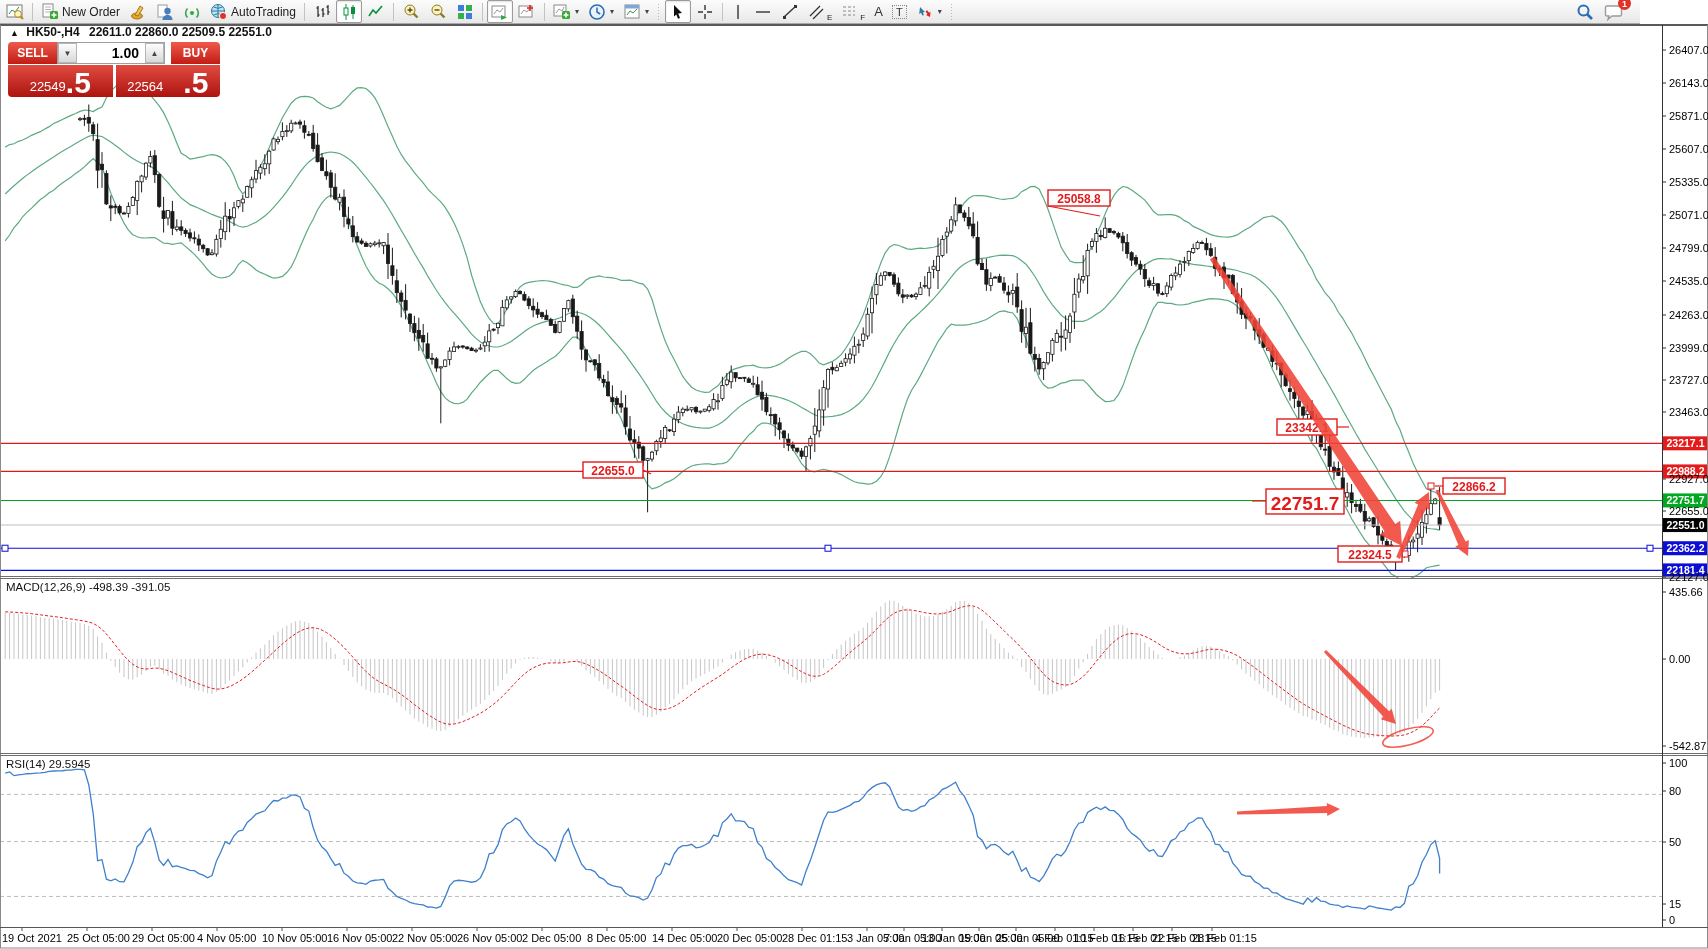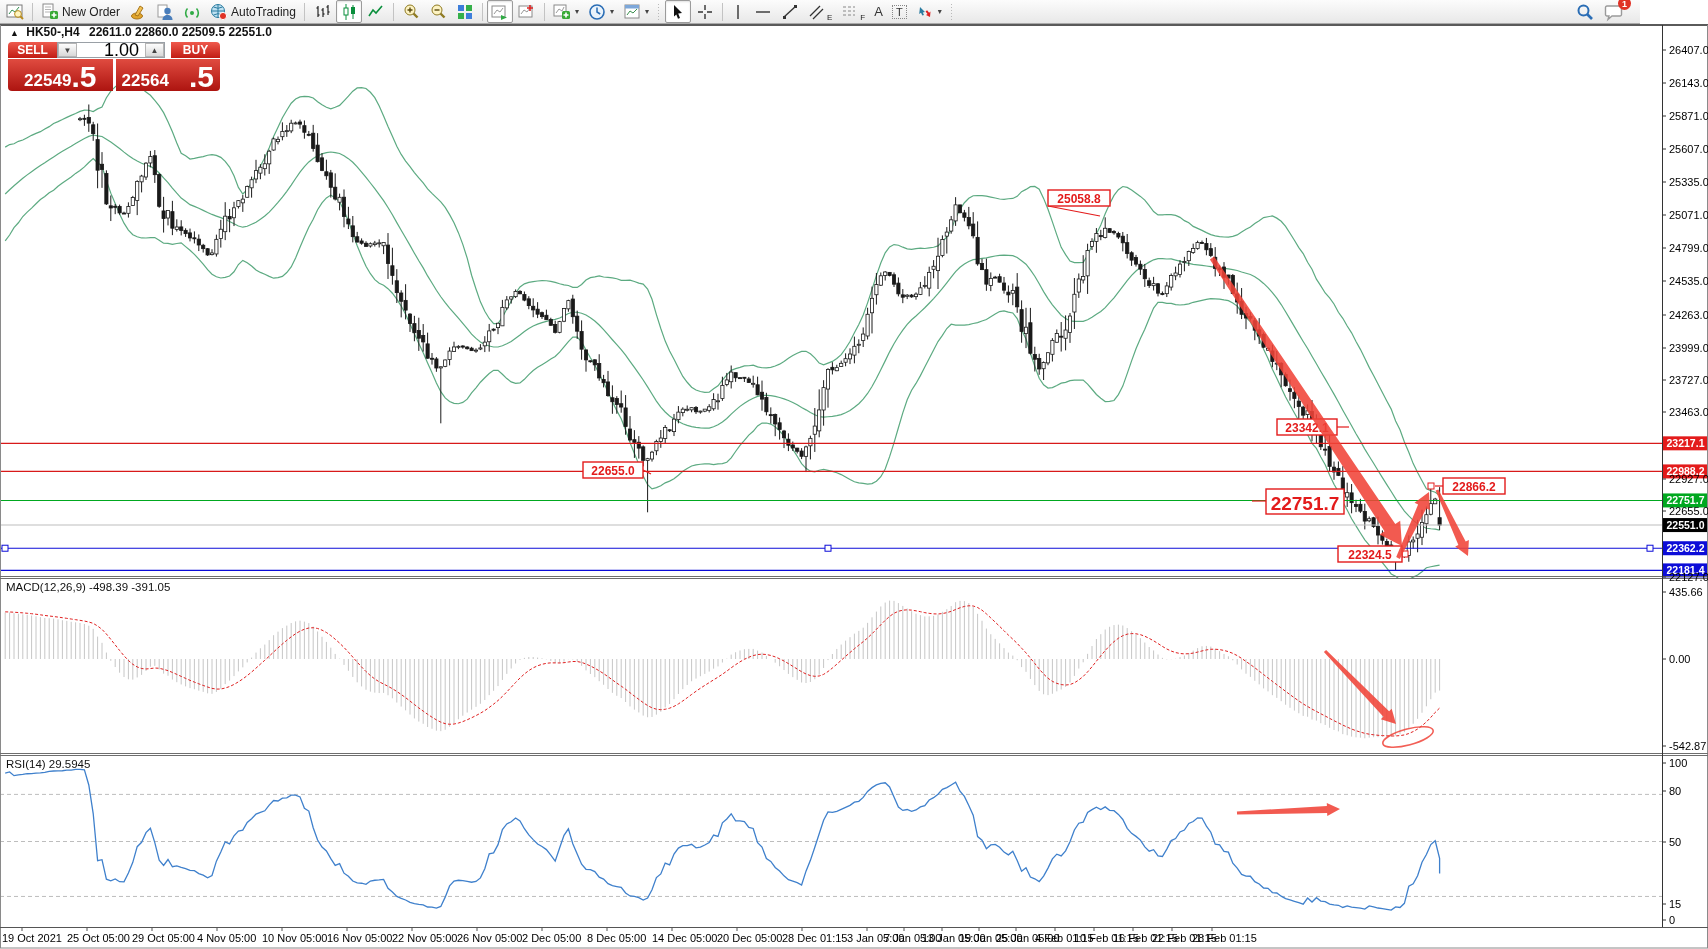--- a/index.html
+++ b/index.html
@@ -17,36 +17,36 @@
   .caret{font-size:8px;color:#444;margin-left:1px;}
   .tf{min-width:26px;justify-content:center;font-weight:bold;font-size:11px;color:#333;}
   .spacer{flex:1;}
   .badge{position:absolute;right:-4px;top:-4px;width:13px;height:13px;border-radius:50%;
     background:#e03226;color:#fff;font-size:9px;font-weight:bold;display:flex;align-items:center;justify-content:center;}
   .chatwrap{position:relative;margin-right:10px;}
   
   .chart-title{position:absolute;left:10px;top:25px;font-size:12px;font-weight:600;color:#111;z-index:20;}
   .chart-title .tri{font-size:9px;margin-right:4px;}
   .trade-panel{position:absolute;left:8px;top:42px;width:212px;z-index:25;font-family:"Liberation Sans",sans-serif;}
-  .tp-row1{display:flex;height:16px;align-items:stretch;}
+  .tp-row1{display:flex;height:22px;align-items:stretch;}
   .tp-btn{width:49px;background:linear-gradient(#ef5a4d,#c11c14);color:#fff;font-weight:bold;font-size:12px;
     display:flex;align-items:center;justify-content:center;}
   .tp-btn.sell{border-radius:4px 0 0 0;}
   .tp-btn.buy{border-radius:0 4px 0 0;margin-left:auto;}
   .tp-vol{display:flex;align-items:stretch;border:1px solid #9aa0a6;background:#fff;width:108px;box-sizing:border-box;}
   .spin{width:17px;background:linear-gradient(#fdfdfd,#d8d8d8);border:1px solid #b5b5b5;color:#444;
     font-size:8px;display:flex;align-items:center;justify-content:center;}
-  .tp-vol input{flex:1;border:0;outline:0;text-align:right;font-size:18px;font-weight:normal;padding-right:6px;width:60px;
+  .tp-vol input{flex:1;border:0;outline:0;text-align:right;font-size:14px;font-weight:bold;padding-right:6px;width:60px;
     font-family:"Liberation Sans",sans-serif;}
   .tp-row2{display:flex;gap:3px;margin-top:1px;height:32px;}
   .px-box{flex:1;background:linear-gradient(#e04b40,#ad1410);color:#fff;display:flex;align-items:flex-end;
     justify-content:center;padding-bottom:2px;}
   .px-box.left{border-radius:0 0 0 4px;}
   .px-box.right{border-radius:0 0 4px 0;gap:20px;}
-  .px-main{font-size:17px;font-weight:bold;line-height:17px;}
+  .px-main{font-size:13px;font-weight:normal;line-height:17px;}
   .px-big{font-size:30px;font-weight:bold;line-height:24px;}
   svg text{font-family:"Liberation Sans",sans-serif;}
 </style>
 </head>
 <body>
 
 <div id="stage">
 
   <svg id="chart-svg" width="1708" height="949" style="position:absolute;left:0;top:0;">
       <defs>

